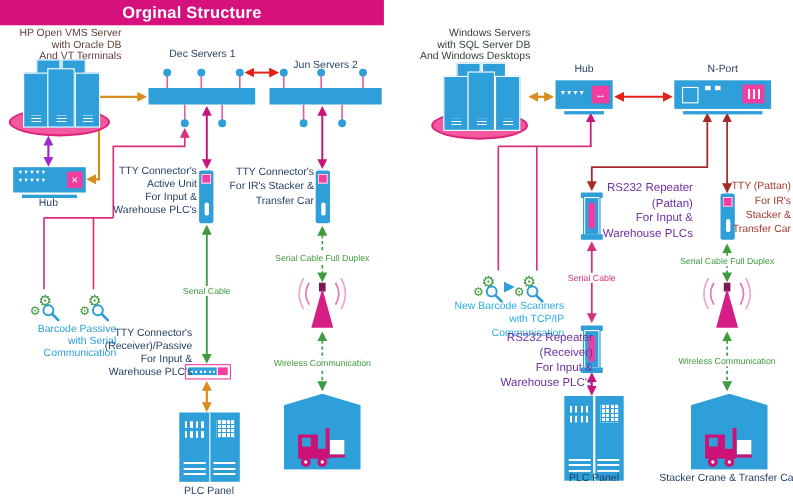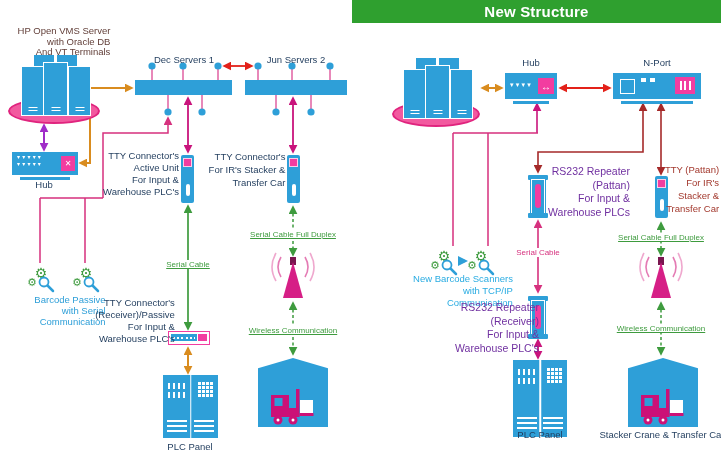--- a/index.html
+++ b/index.html
@@ -10,21 +10,21 @@
   #hdrL{left:0;width:349px;background:#D6117E;}
   #hdrR{left:352px;width:369px;background:#2FA02F;}
   svg#overlay{position:absolute;left:0;top:0;z-index:1;}
   .dev{position:absolute;background:#2E9FD8;z-index:2;}
   .base{position:absolute;height:2.5px;background:#2E9FD8;z-index:2;}
   .pinkbox{position:absolute;background:#F23DA0;color:#fff;display:flex;align-items:center;
            justify-content:center;z-index:3;}
   .lbl{position:absolute;font-size:9.5px;line-height:12px;color:#1F3B5C;white-space:nowrap;
        transform:translateX(-50%);text-align:right;z-index:4;}
   .sm{font-size:8px;line-height:9px;background:#fff;padding:0 1px;}
-  .c-green{color:#3E9B3E;text-decoration:underline;}
+  .c-green{color:#3E9B3E;}
   .c-pink{color:#D6317E;}
   .c-blue{color:#2E9FD8;}
   .c-cyan{color:#2AACE2;}
   .c-purple{color:#7030A0;font-size:10.5px;line-height:13.5px;}
   .c-darkred{color:#A3392E;line-height:13px;}
   .c-maroonL{color:#63403A;line-height:10.5px;}
   .c-maroonR{color:#31423B;line-height:10.5px;}
   
   .cluster{position:absolute;z-index:2;}
   .ellipse{position:absolute;left:0;right:0;bottom:0;height:26px;background:#F2599F;
@@ -65,22 +65,22 @@
   
   .wh{position:absolute;width:70px;height:69px;background:#2E9FD8;z-index:2;
       clip-path:polygon(0 15%,50% 0,100% 15%,100% 100%,0 100%);
       display:flex;align-items:flex-end;justify-content:center;}
 </style>
 </head>
 <body>
 
 <div id="canvas">
 
-  <div class="hdr" id="hdrR">
-      <span>New Structure</span>
+  <div class="hdr" id="hdrL">
+      <span>Orginal Structure</span>
     </div>
 
   <svg id="overlay" width="721" height="456" viewBox="0 0 721 456">
     <defs>
       <marker id="m-or" viewBox="0 0 10 10" refX="7" refY="5" markerWidth="9" markerHeight="9" markerUnits="userSpaceOnUse" orient="auto-start-reverse">
           <path d="M0,0L10,5L0,10Z" fill="#D98C1F"></path>
         </marker>
       <marker id="m-pu" viewBox="0 0 10 10" refX="7" refY="5" markerWidth="9" markerHeight="9" markerUnits="userSpaceOnUse" orient="auto-start-reverse">
           <path d="M0,0L10,5L0,10Z" fill="#A02CC8"></path>
         </marker>
@@ -329,21 +329,21 @@
         <circle cx="23" cy="31" r="1.5" fill="#fff"></circle>
     </svg>
   </div>
 
   <div class="lbl c-maroonL" style="left:64px;top:26px">
     <div>HP Open VMS Server</div>
     <div>with Oracle DB</div>
     <div>And VT Terminals</div>
   </div>
   <div class="lbl" style="left:44px;top:179px">Hub</div>
-  <div class="lbl" style="left:184px;top:54px">Dec Servers 1</div>
+  <div class="lbl" style="left:184px;top:44px">Dec Servers 1</div>
   <div class="lbl" style="left:296px;top:54px">Jun Servers 2</div>
   <div class="lbl" style="left:141px;top:150px">
     <div>TTY Connector's</div>
     <div>Active Unit</div>
     <div>For Input &amp;</div>
     <div>Warehouse PLC's</div>
   </div>
   <div class="lbl" style="left:247px;top:150px;line-height:13px">
     <div>TTY Connector's</div>
     <div>For IR's Stacker &amp;</div>
@@ -358,20 +358,25 @@
   </div>
   <div class="lbl" style="left:135px;top:297px">
     <div>TTY Connector's</div>
     <div>(Receiver)/Passive</div>
     <div>For Input &amp;</div>
     <div>Warehouse PLC's</div>
   </div>
   <div class="lbl sm c-green" style="left:293px;top:326px">Wireless Communication</div>
   <div class="lbl" style="left:190px;top:441px">PLC Panel</div>
 
+  <div class="lbl c-maroonR" style="left:432px;top:26px">
+    <div>Windows Servers</div>
+    <div>with SQL Server DB</div>
+    <div>And Windows Desktops</div>
+  </div>
   <div class="lbl" style="left:531px;top:57px">Hub</div>
   <div class="lbl" style="left:657px;top:57px">N-Port</div>
   <div class="lbl c-purple" style="left:589px;top:165px">
     <div>RS232 Repeater</div>
     <div>(Pattan)</div>
     <div>For Input &amp;</div>
     <div>Warehouse PLCs</div>
   </div>
   <div class="lbl c-darkred" style="left:692px;top:163px">
     <div>TTY (Pattan)</div>

